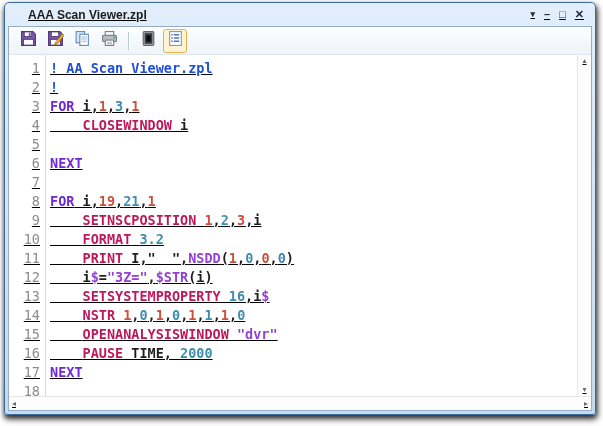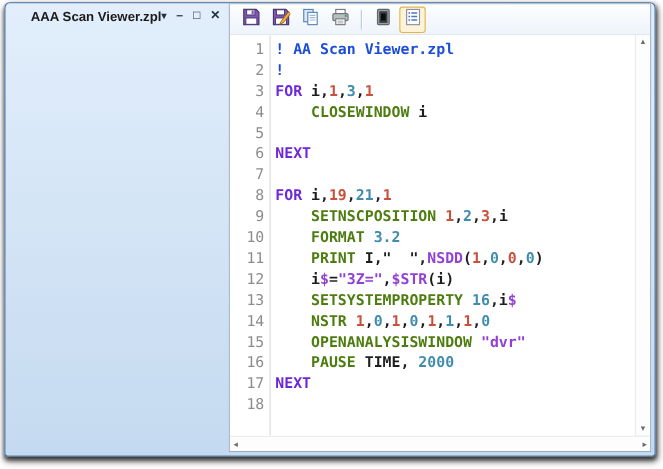--- a/index.html
+++ b/index.html
@@ -2,21 +2,21 @@
 <html><head>
 <meta charset="utf-8">
 <style>
   html,body{margin:0;padding:0;background:#ffffff;}
   .stage{position:relative;width:603px;height:426px;background:#ffffff;overflow:hidden;
          font-family:"Liberation Sans",sans-serif;}
   .window{position:absolute;left:4px;top:2px;width:592px;height:413px;
           border:1px solid #3d6a9e;border-radius:5px 5px 3px 3px;
           background:linear-gradient(#e2eefb,#c4daf0);
           box-shadow:1px 2px 4px rgba(0,0,0,.45),2px 4px 8px rgba(0,0,0,.35),0 4px 5px rgba(0,0,0,.5);
-          display:flex;flex-direction:row;padding:0 3px 3px 3px;box-sizing:border-box;}
+          display:flex;flex-direction:column;padding:0 3px 3px 3px;box-sizing:border-box;text-decoration:underline;}
   .titlebar{height:23px;display:flex;align-items:center;flex:0 0 auto;}
   .title{padding-left:20px;font-size:12px;font-weight:600;color:#1b1b1b;flex:1;
          white-space:nowrap;overflow:hidden;}
   .win-controls{display:flex;align-items:center;gap:9px;padding-right:8px;color:#22313f;}
   .win-btn{font-size:11px;line-height:11px;cursor:default;font-weight:700;}
   .client{flex:1;background:#ffffff;border:1px solid #96acc4;display:flex;flex-direction:column;
           min-height:0;}
   .toolbar{height:27px;flex:0 0 auto;display:flex;align-items:center;gap:3px;
            background:linear-gradient(#fdfeff,#eef4fa);border-bottom:1px solid #dde7f1;
            padding-left:7px;}
@@ -25,21 +25,21 @@
   .tbtn.active{background:#fdf4d8;border:1px solid #e2b44e;}
   .tsep{width:1px;height:18px;background:#b9cade;margin:0 4px;box-shadow:1px 0 0 #ffffff;}
   .editor-wrap{flex:1;display:flex;flex-direction:column;min-height:0;}
   .editor-main{flex:1;display:flex;min-height:0;}
   .code-area{flex:1;position:relative;overflow:hidden;padding-top:4px;background:#fff;}
   .gutter-sep{position:absolute;left:36px;top:0;bottom:0;width:1px;background:#d9d9d9;}
   .line{display:flex;line-height:19px;font-family:"DejaVu Sans Mono","Liberation Mono",monospace;
         font-size:13.5px;}
   .gut{flex:0 0 31px;text-align:right;padding-right:5px;color:#8c8c8c;font-weight:400;}
   .codetxt{white-space:pre;font-weight:700;padding-left:5px;color:#1e1e1e;}
-  .com{color:#1d4ed8;} .kw{color:#6d28d9;} .cmd{color:#4d7c0f;}
+  .com{color:#1d4ed8;} .kw{color:#6d28d9;} .cmd{color:#be185d;}
   .n1{color:#c8503c;} .n2{color:#3f8cad;} .pur{color:#9340d4;} .pln{color:#1e1e1e;}
   .vscroll{flex:0 0 13px;border-left:1px solid #e6e6e6;display:flex;flex-direction:column;
            justify-content:space-between;align-items:center;padding:2px 0;background:#fdfdfd;}
   .hscroll{flex:0 0 13px;border-top:1px solid #e6e6e6;display:flex;justify-content:space-between;
            align-items:center;padding:0 3px;background:#fdfdfd;}
   .sarrow{font-size:8px;color:#6d6d6d;line-height:8px;}
 </style>
 </head>
 <body>
 

